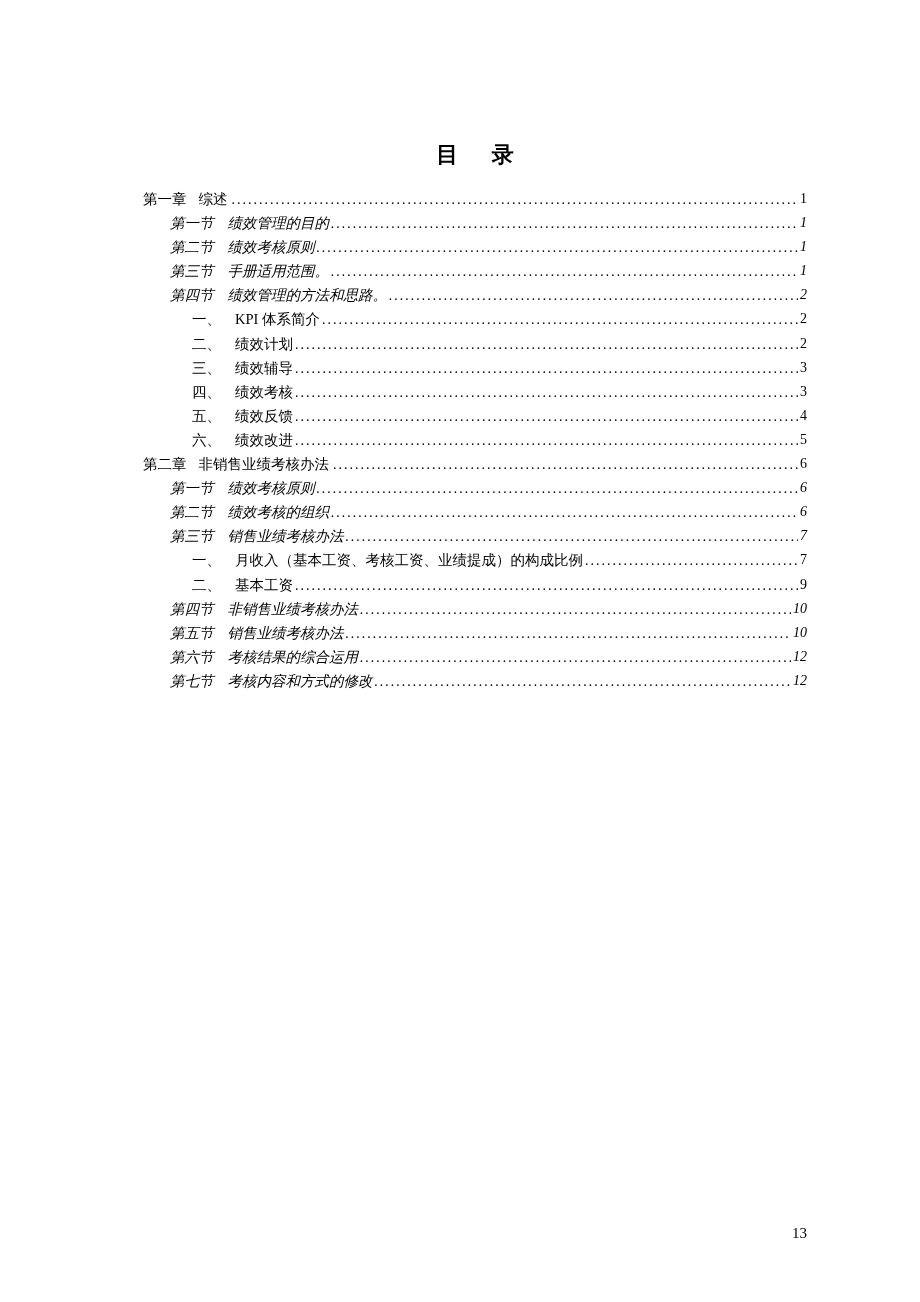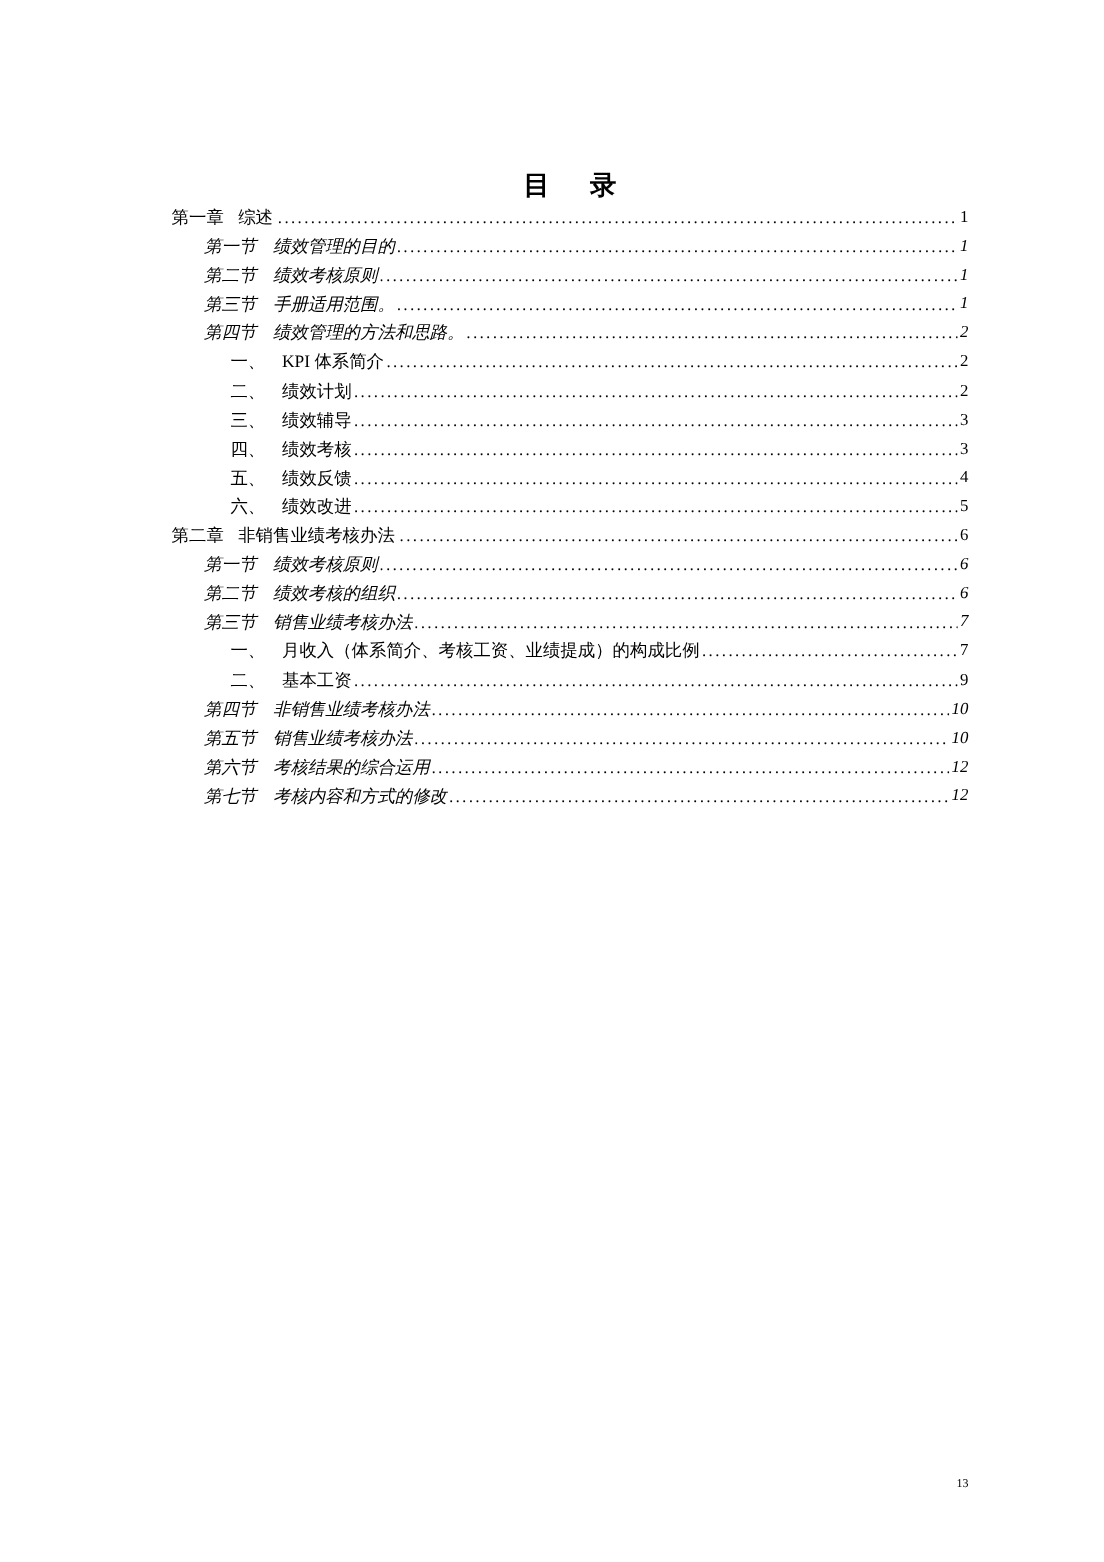--- a/index.html
+++ b/index.html
@@ -14,21 +14,21 @@
     height: 1302px;
     position: relative;
     box-sizing: border-box;
     padding: 140px 113px 60px 143px;
   }
   .title {
     text-align: center;
     font-size: 22px;
     font-weight: bold;
     letter-spacing: 14px;
-    margin-bottom: 5px;
+    margin-bottom: 22px;
     padding-left: 14px;
   }
   .toc {
     font-size: 14.5px;
     line-height: 1;
   }
   .row {
     display: flex;
     align-items: flex-start;
     white-space: nowrap;
@@ -59,21 +59,21 @@
   }
   .lvl1 { padding-left: 0; }
   .lvl2 { padding-left: 27px; font-style: italic; }
   .lvl3 { padding-left: 49px; }
   .lvl2 .label, .lvl3 .label { letter-spacing: 0; }
   .page-number {
     position: absolute;
     right: 113px;
     bottom: 60px;
     font-family: "Times New Roman", serif;
-    font-size: 10px;
+    font-size: 15px;
   }
 </style>
 </head>
 <body>
 
 <div class="page">
   <div class="title">目 录</div>
   <div class="toc" id="toc">
       <div class="row lvl1">
         <span class="label">第一章</span>
@@ -175,21 +175,21 @@
       </div>
       <div class="row lvl2">
         <span class="label">第三节</span>
         <span class="text">销售业绩考核办法</span>
         <span style="flex: 0 0 auto; width: 2px;"></span>
         <span class="leader"></span>
         <span class="pg">7</span>
       </div>
       <div class="row lvl3">
         <span class="label">一、</span>
-        <span class="text">月收入（体系简介、考核工资、业绩提成）的构成比例</span>
+        <span class="text">月收入（基本工资、考核工资、业绩提成）的构成比例</span>
         <span style="flex: 0 0 auto; width: 2px;"></span>
         <span class="leader"></span>
         <span class="pg">7</span>
       </div>
       <div class="row lvl3">
         <span class="label">二、</span>
         <span class="text">基本工资</span>
         <span style="flex: 0 0 auto; width: 2px;"></span>
         <span class="leader"></span>
         <span class="pg">9</span>

